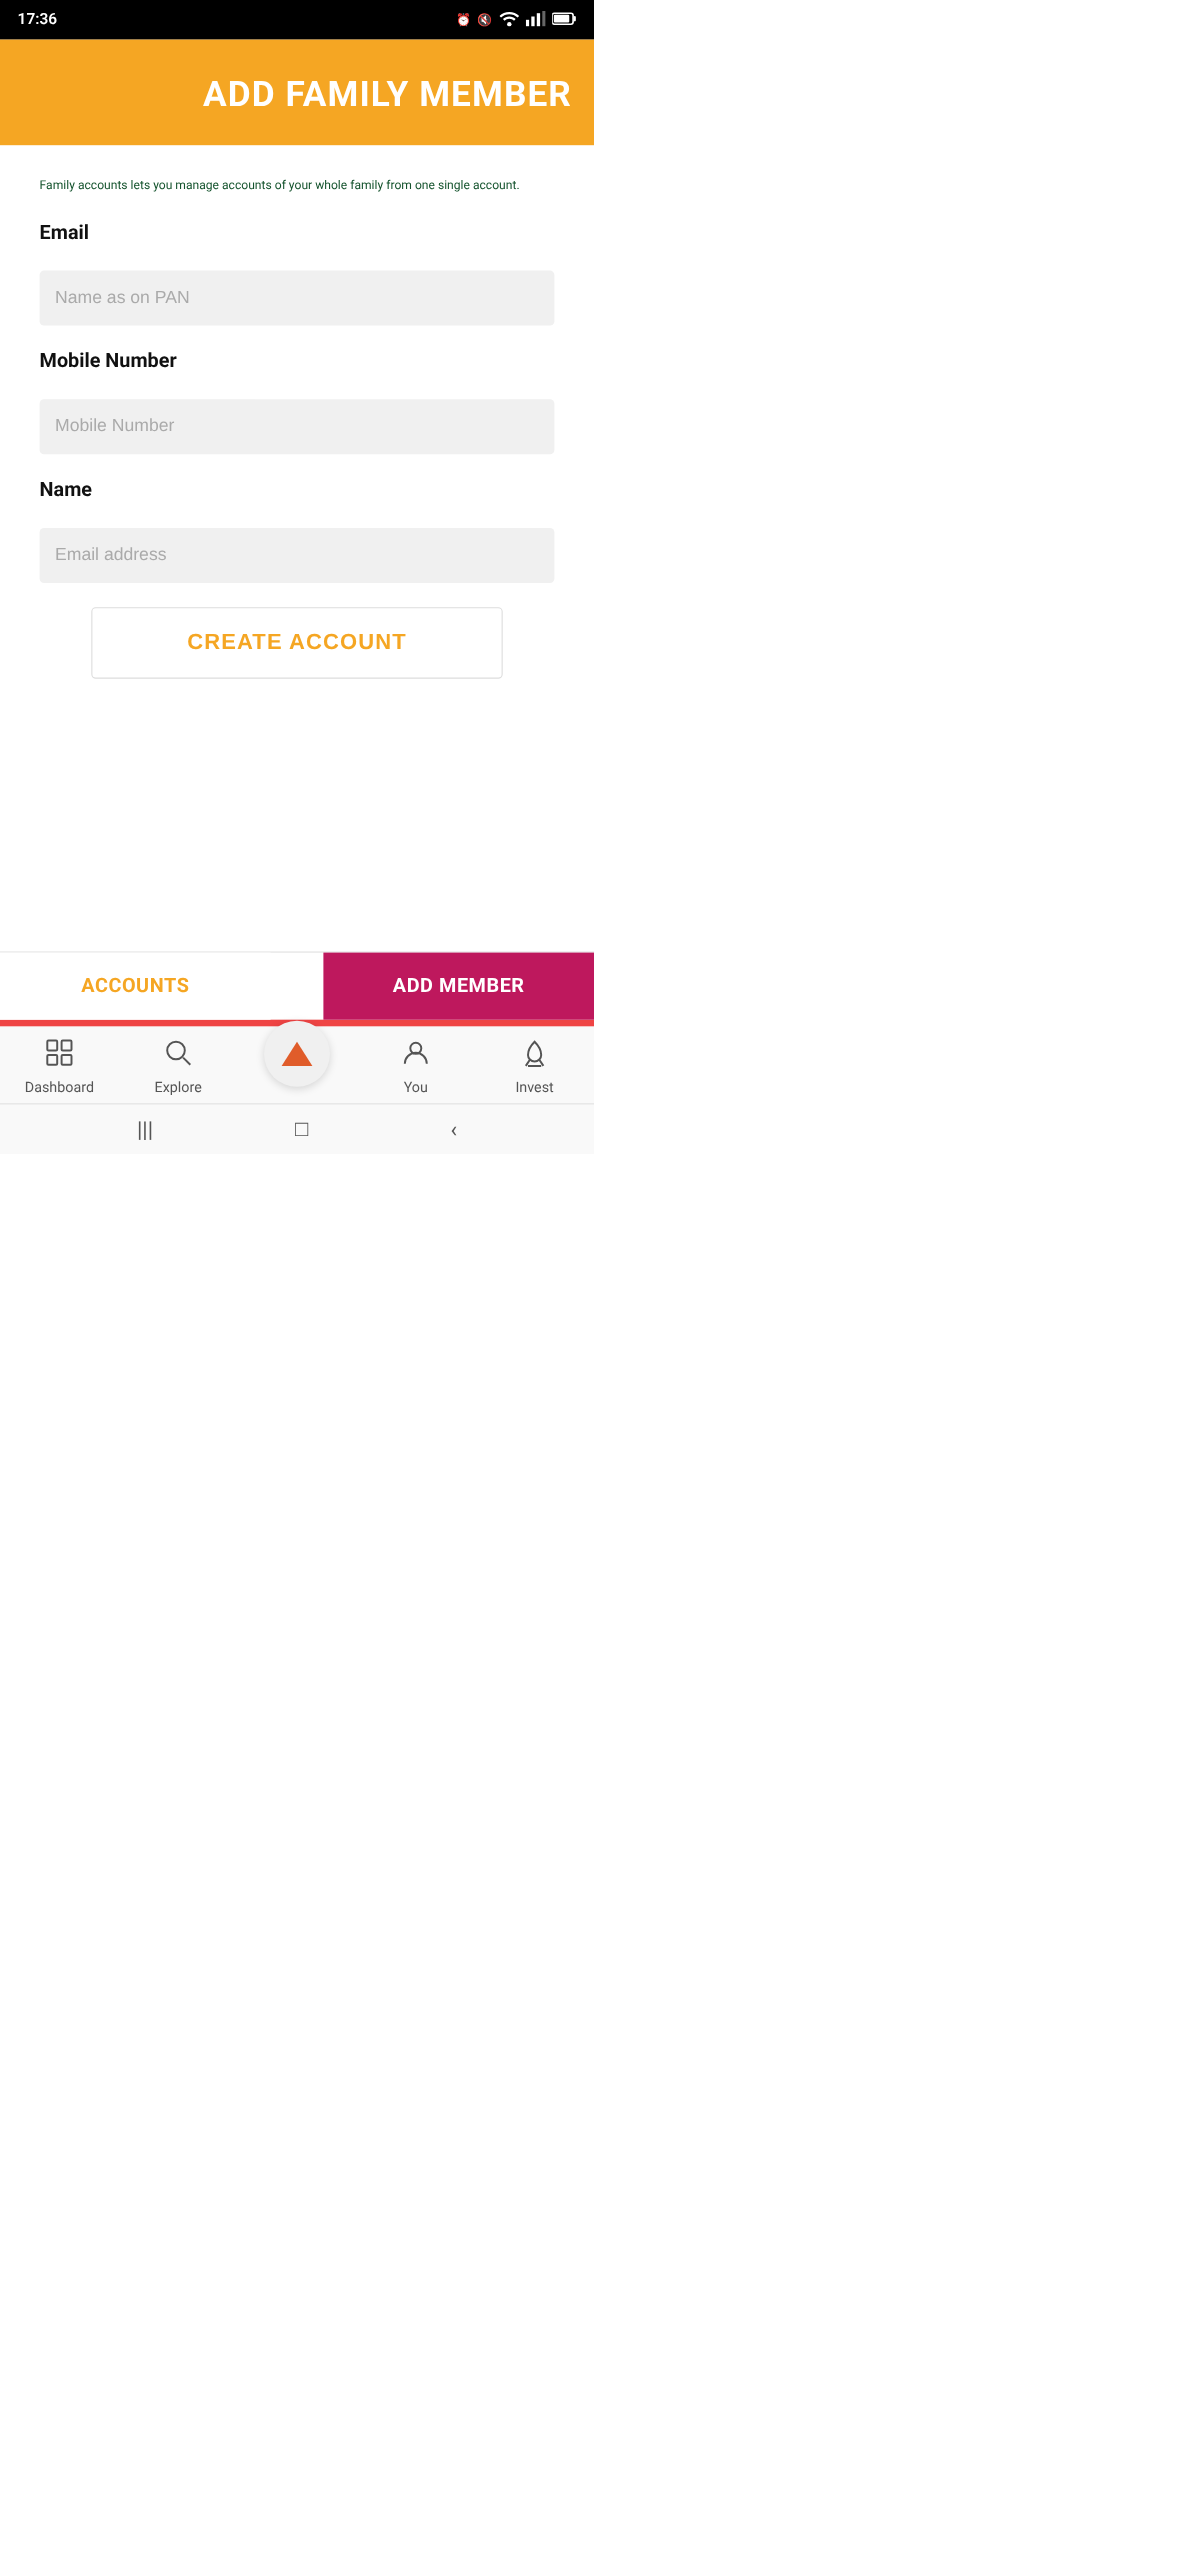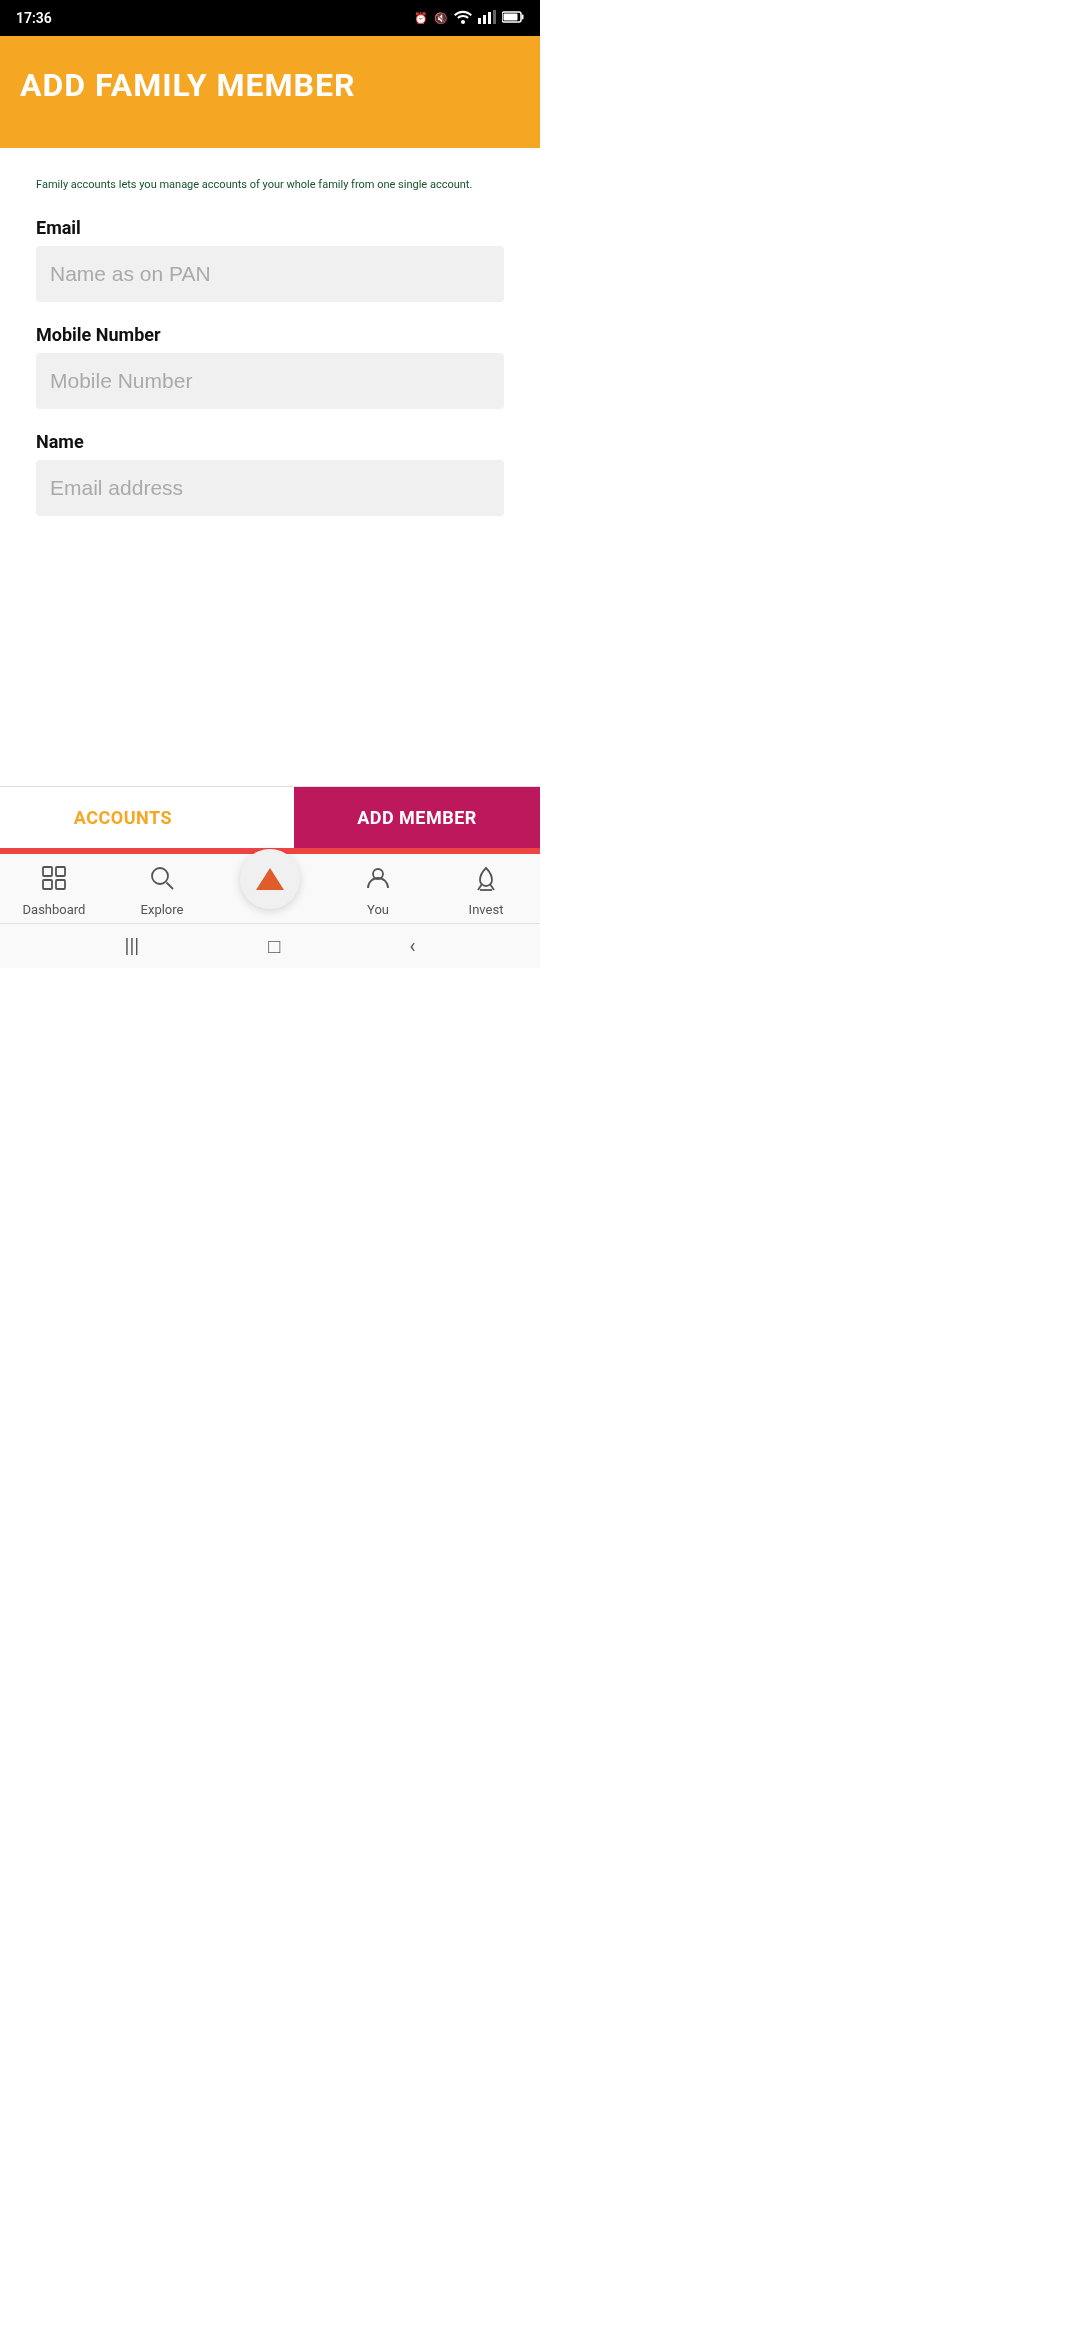--- a/index.html
+++ b/index.html
@@ -32,22 +32,22 @@
     .status-icons {
       display: flex;
       align-items: center;
       gap: 6px;
       font-size: 11px;
     }
 
     
     .header {
       background: #F5A623;
-      padding: 30px 20px 44px;
-      text-align: left;
+      padding: 30px 20px 28px;
+      text-align: right;
     }
     .header-title {
       color: #fff;
       font-size: 32px;
       font-weight: 700;
       letter-spacing: 1px;
     }
 
     
     .content {
@@ -70,23 +70,24 @@
       color: #111;
       margin-bottom: 8px;
       display: block;
     }
     .form-input {
       width: 100%;
       background: #f0f0f0;
       border: none;
       border-radius: 4px;
       padding: 16px 14px;
-      font-size: 21px;
+      font-size: 16px;
       color: #999;
       outline: none;
+      margin-top: 16px;
     }
     .form-input::placeholder {
       color: #aaa;
     }
 
     
     .create-account-btn {
       display: block;
       width: 80%;
       margin: 10px auto 0;
@@ -247,20 +248,21 @@
   <div class="form-group">
     <label class="form-label">Mobile Number</label>
     <input class="form-input" type="tel" placeholder="Mobile Number" style="">
   </div>
 
   <div class="form-group">
     <label class="form-label">Name</label>
     <input class="form-input" type="email" placeholder="Email address" style="">
   </div>
 
+  <button class="create-account-btn">CREATE ACCOUNT</button>
 </div>
 
 <div class="spacer"></div>
 
 <div class="tab-toggle">
   <div class="tab-toggle-item inactive">ACCOUNTS</div>
   <div class="tab-toggle-item active">ADD MEMBER</div>
 </div>
 
 <div class="bottom-nav">

